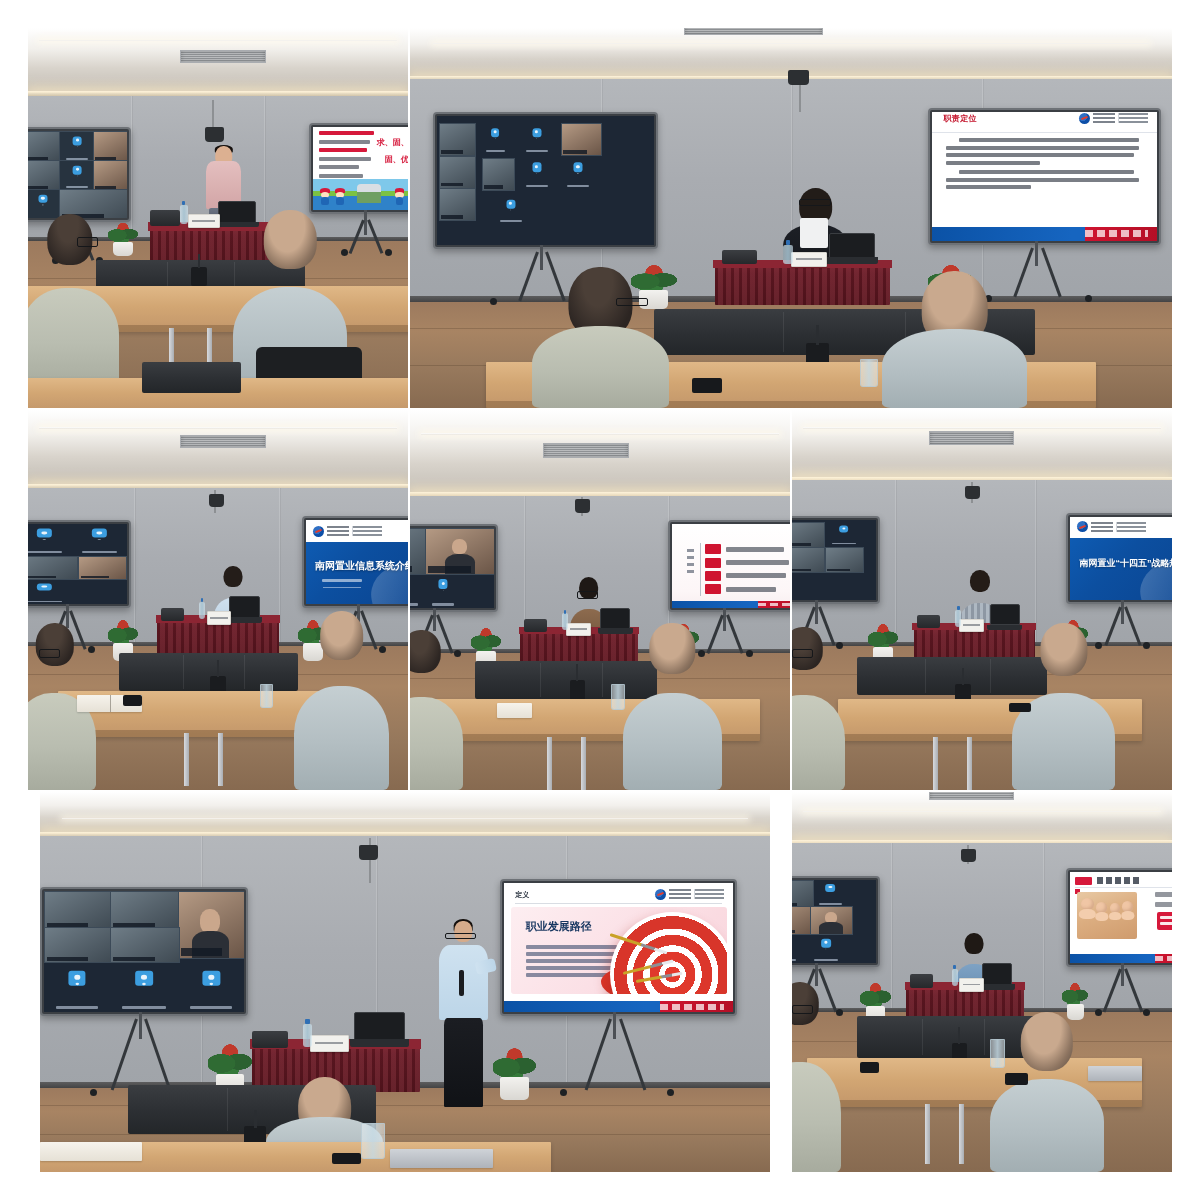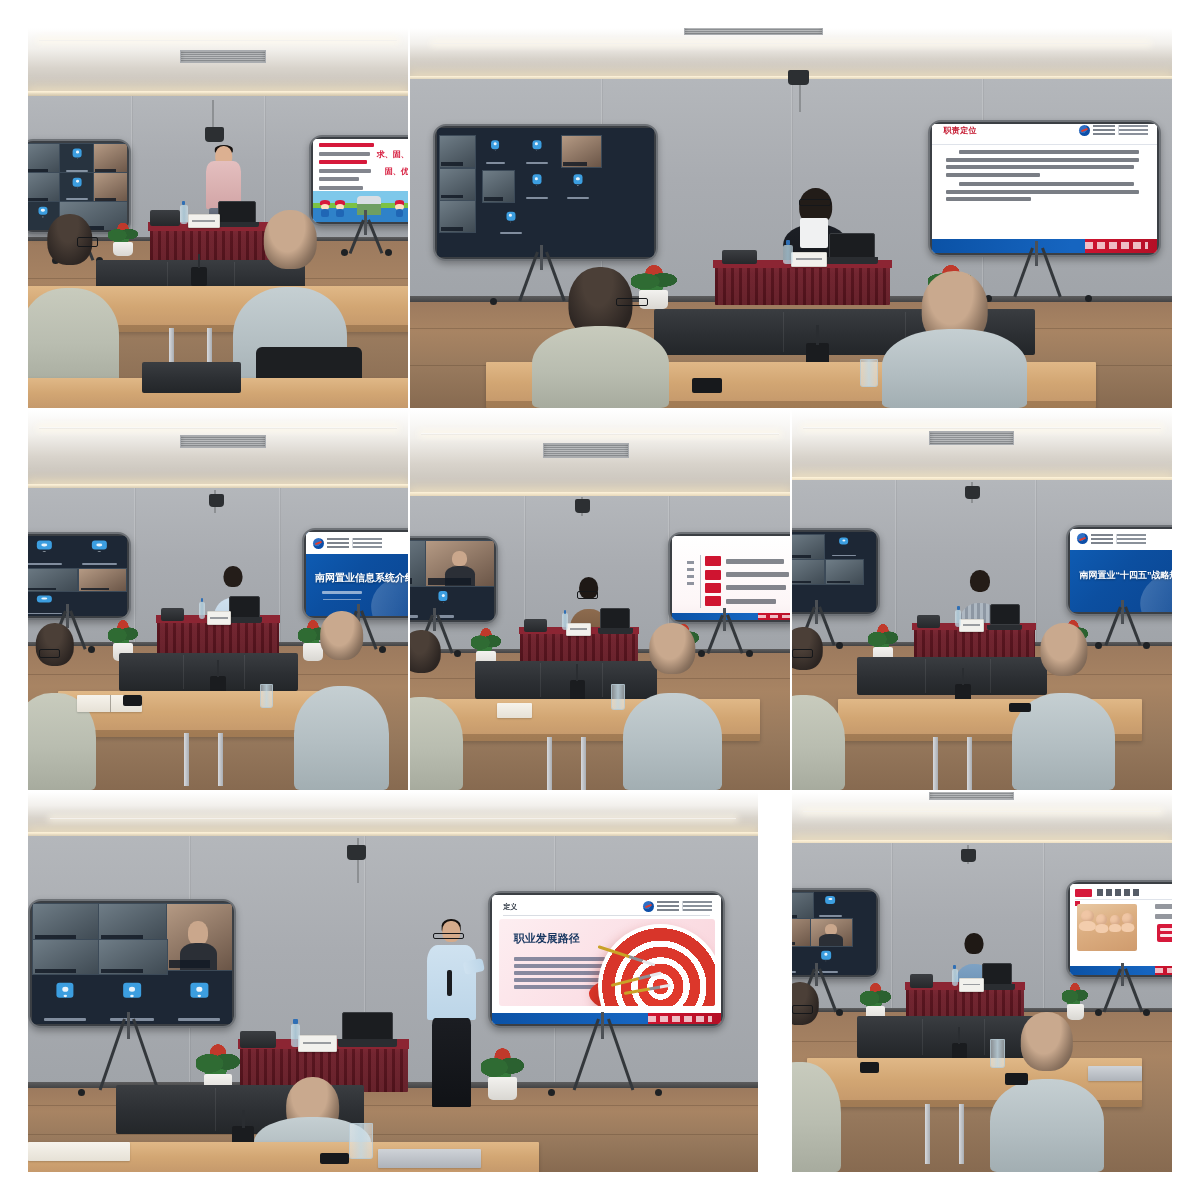--- a/index.html
+++ b/index.html
@@ -91,24 +91,23 @@
     position: absolute;
     background: #2c2f32;
     border-radius: 2px 2px 4px 4px;
   }
 
   
   .tv {
     position: absolute;
     background: #3b3f44;
     border: 2.5px solid #6e7277;
-    border-radius: 13px;
+    border-radius: 4px;
     box-shadow: 0 3px 7px rgba(0,0,0,0.3);
     overflow: hidden;
-    margin-top: 12px;
   }
   .tv-inner { position: absolute; inset: 2px; overflow: hidden; }
 
   
   .vc { position: absolute; inset: 0; background: #1d2735; }
   .vc-tile {
     position: absolute;
     background: #27333f;
     border: 0.5px solid #3c4a58;
     overflow: hidden;
@@ -1289,21 +1288,21 @@
       </div>
       <div class="glasses" style="left:0%; top:63%; width:5%; height:1.8%;"></div>
       <div class="person" style="left:58%; top:56%; width:27%; height:44%;">
         <div class="head bald"></div>
           <div class="torso blue"></div>
       </div>
       <div class="phone" style="left:57%; top:77%; width:6%; height:2.5%;"></div>
     </div>
   </div>
 
-  <div class="panel" style="left:0; top:764px; width:730px; height:380px;">
+  <div class="panel" style="left:12px; top:764px; width:730px; height:380px;">
     <div class="scene">
       <div class="ceiling" style="height:11%;">
         <div class="ceiling-strip" style="top:62%;"></div>
 
       </div>
       <div class="cove" style="top:10.5%;"></div>
       <div class="wall" style="top:11.5%; bottom:22%;">
         <div class="wall-seam" style="left:22%;"></div>
         <div class="wall-seam" style="left:46%;"></div>
         <div class="wall-seam" style="left:72%;"></div>

